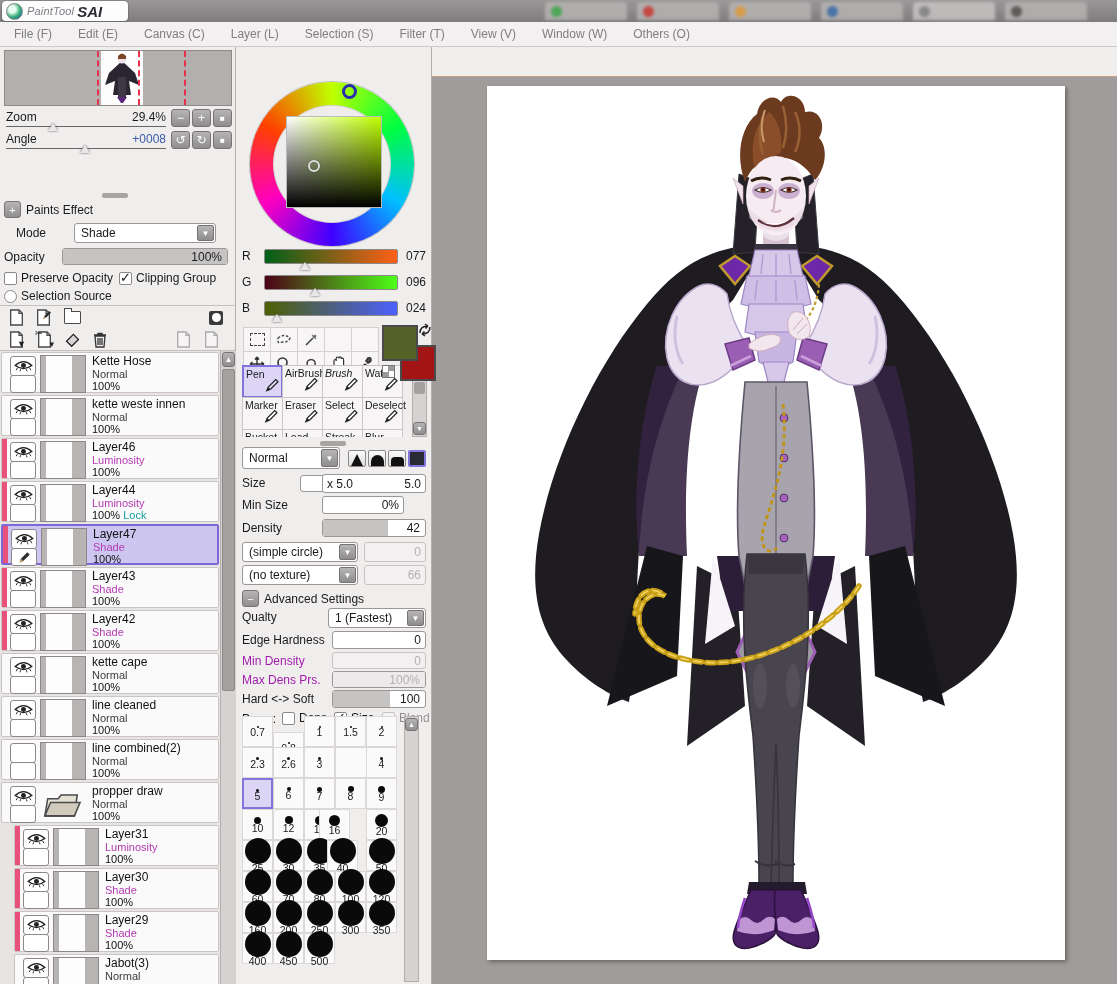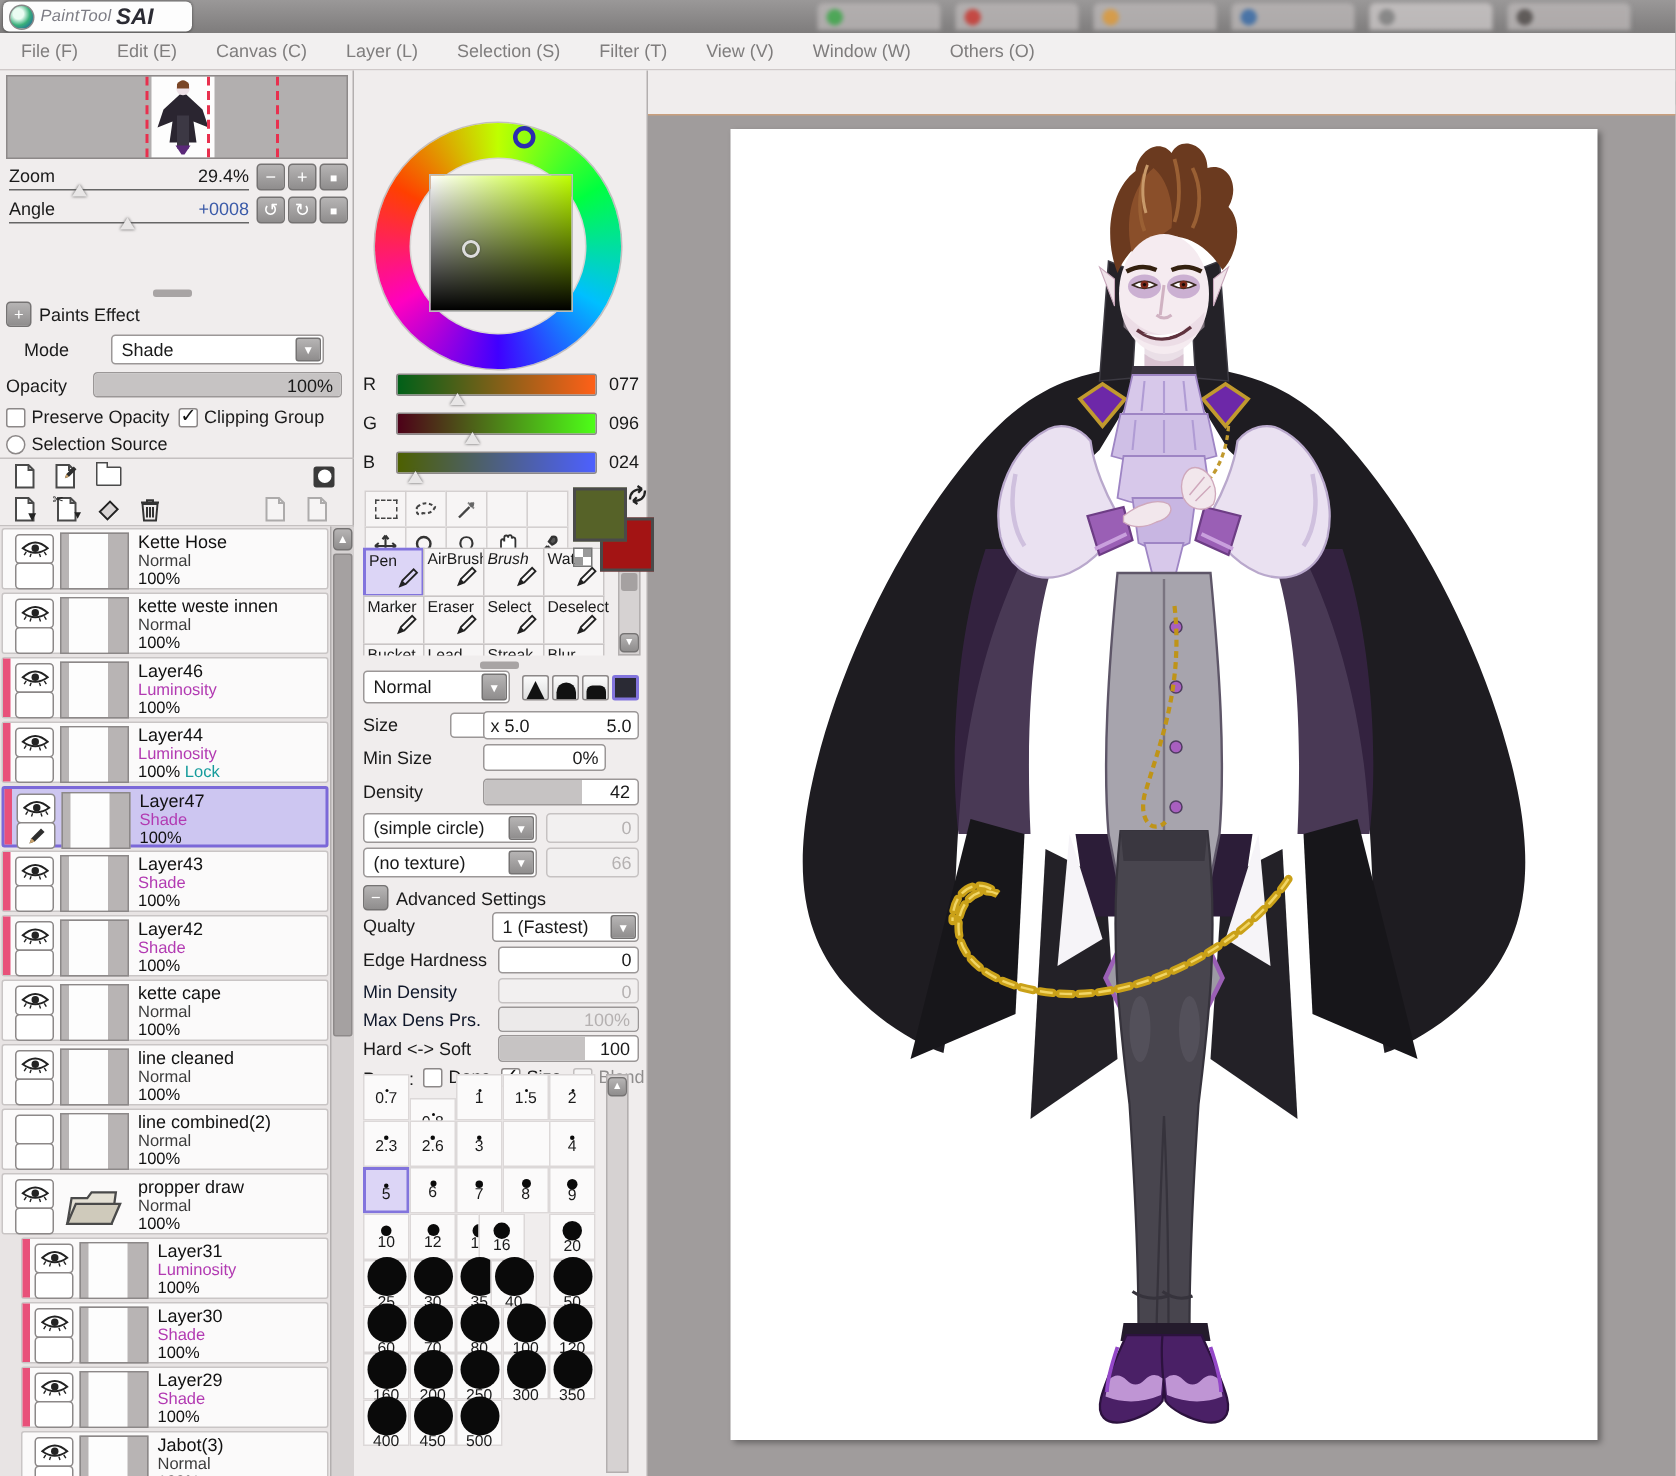--- a/index.html
+++ b/index.html
@@ -32,21 +32,21 @@
   .slider{background:#fff;border:1px solid #9b9797;border-radius:3px;box-sizing:border-box;position:relative;overflow:hidden;font-size:12px;}
   .slider .fill{position:absolute;left:0;top:0;bottom:0;background:#c6c3c3;}
   .slider .val{position:absolute;right:5px;top:50%;transform:translateY(-50%);}
   .slider.gray .fill{background:#eceaea;} .slider.gray .val{color:#b5b1b1;}
   .cb{width:13px;height:13px;background:#fff;border:1px solid #8c8888;border-radius:2px;display:inline-flex;align-items:center;justify-content:center;font-size:13px;font-weight:bold;color:#111;box-sizing:border-box;flex:none;}
   .cb .ck{margin-top:-3px;}
   .radio{width:13px;height:13px;background:#fff;border:1px solid #8c8888;border-radius:50%;box-sizing:border-box;flex:none;}
   .grip{width:26px;height:5px;background:#a8a4a4;border-radius:2px;}
   .panelrow{display:flex;align-items:center;}
   .lbl{color:#1a1a1a;}
-  .lbl.gray{color:#0f172a;}
+  .lbl.gray{color:#a21caf;}
   
   .col1{left:0;top:47px;width:236px;height:937px;background:#f0eded;border-right:1px solid #b3afaf;box-sizing:border-box;}
   .col2{left:236px;top:47px;width:196px;height:937px;background:#f0eded;border-right:1px solid #b3afaf;box-sizing:border-box;}
   .canvasarea{left:432px;top:47px;width:685px;height:937px;background:#f0eded;}
   .viewport{position:absolute;left:0;top:29px;width:685px;height:908px;background:#a09c9c;border-top:1px solid #c99f7d;}
   .paper{position:absolute;left:55px;top:9px;width:578px;height:874px;background:#fff;box-shadow:2px 2px 4px rgba(0,0,0,.35);}
   
   .toolbar{left:236px;top:47px;width:881px;height:29px;background:#f0eded;display:flex;align-items:center;box-sizing:border-box;padding-left:5px;}
   .palicon{width:22px;height:22px;border:1px solid transparent;border-radius:3px;display:flex;align-items:center;justify-content:center;margin-right:3px;box-sizing:border-box;}
   .palicon.sel{border-color:#8274dd;background:#e4defa;}

